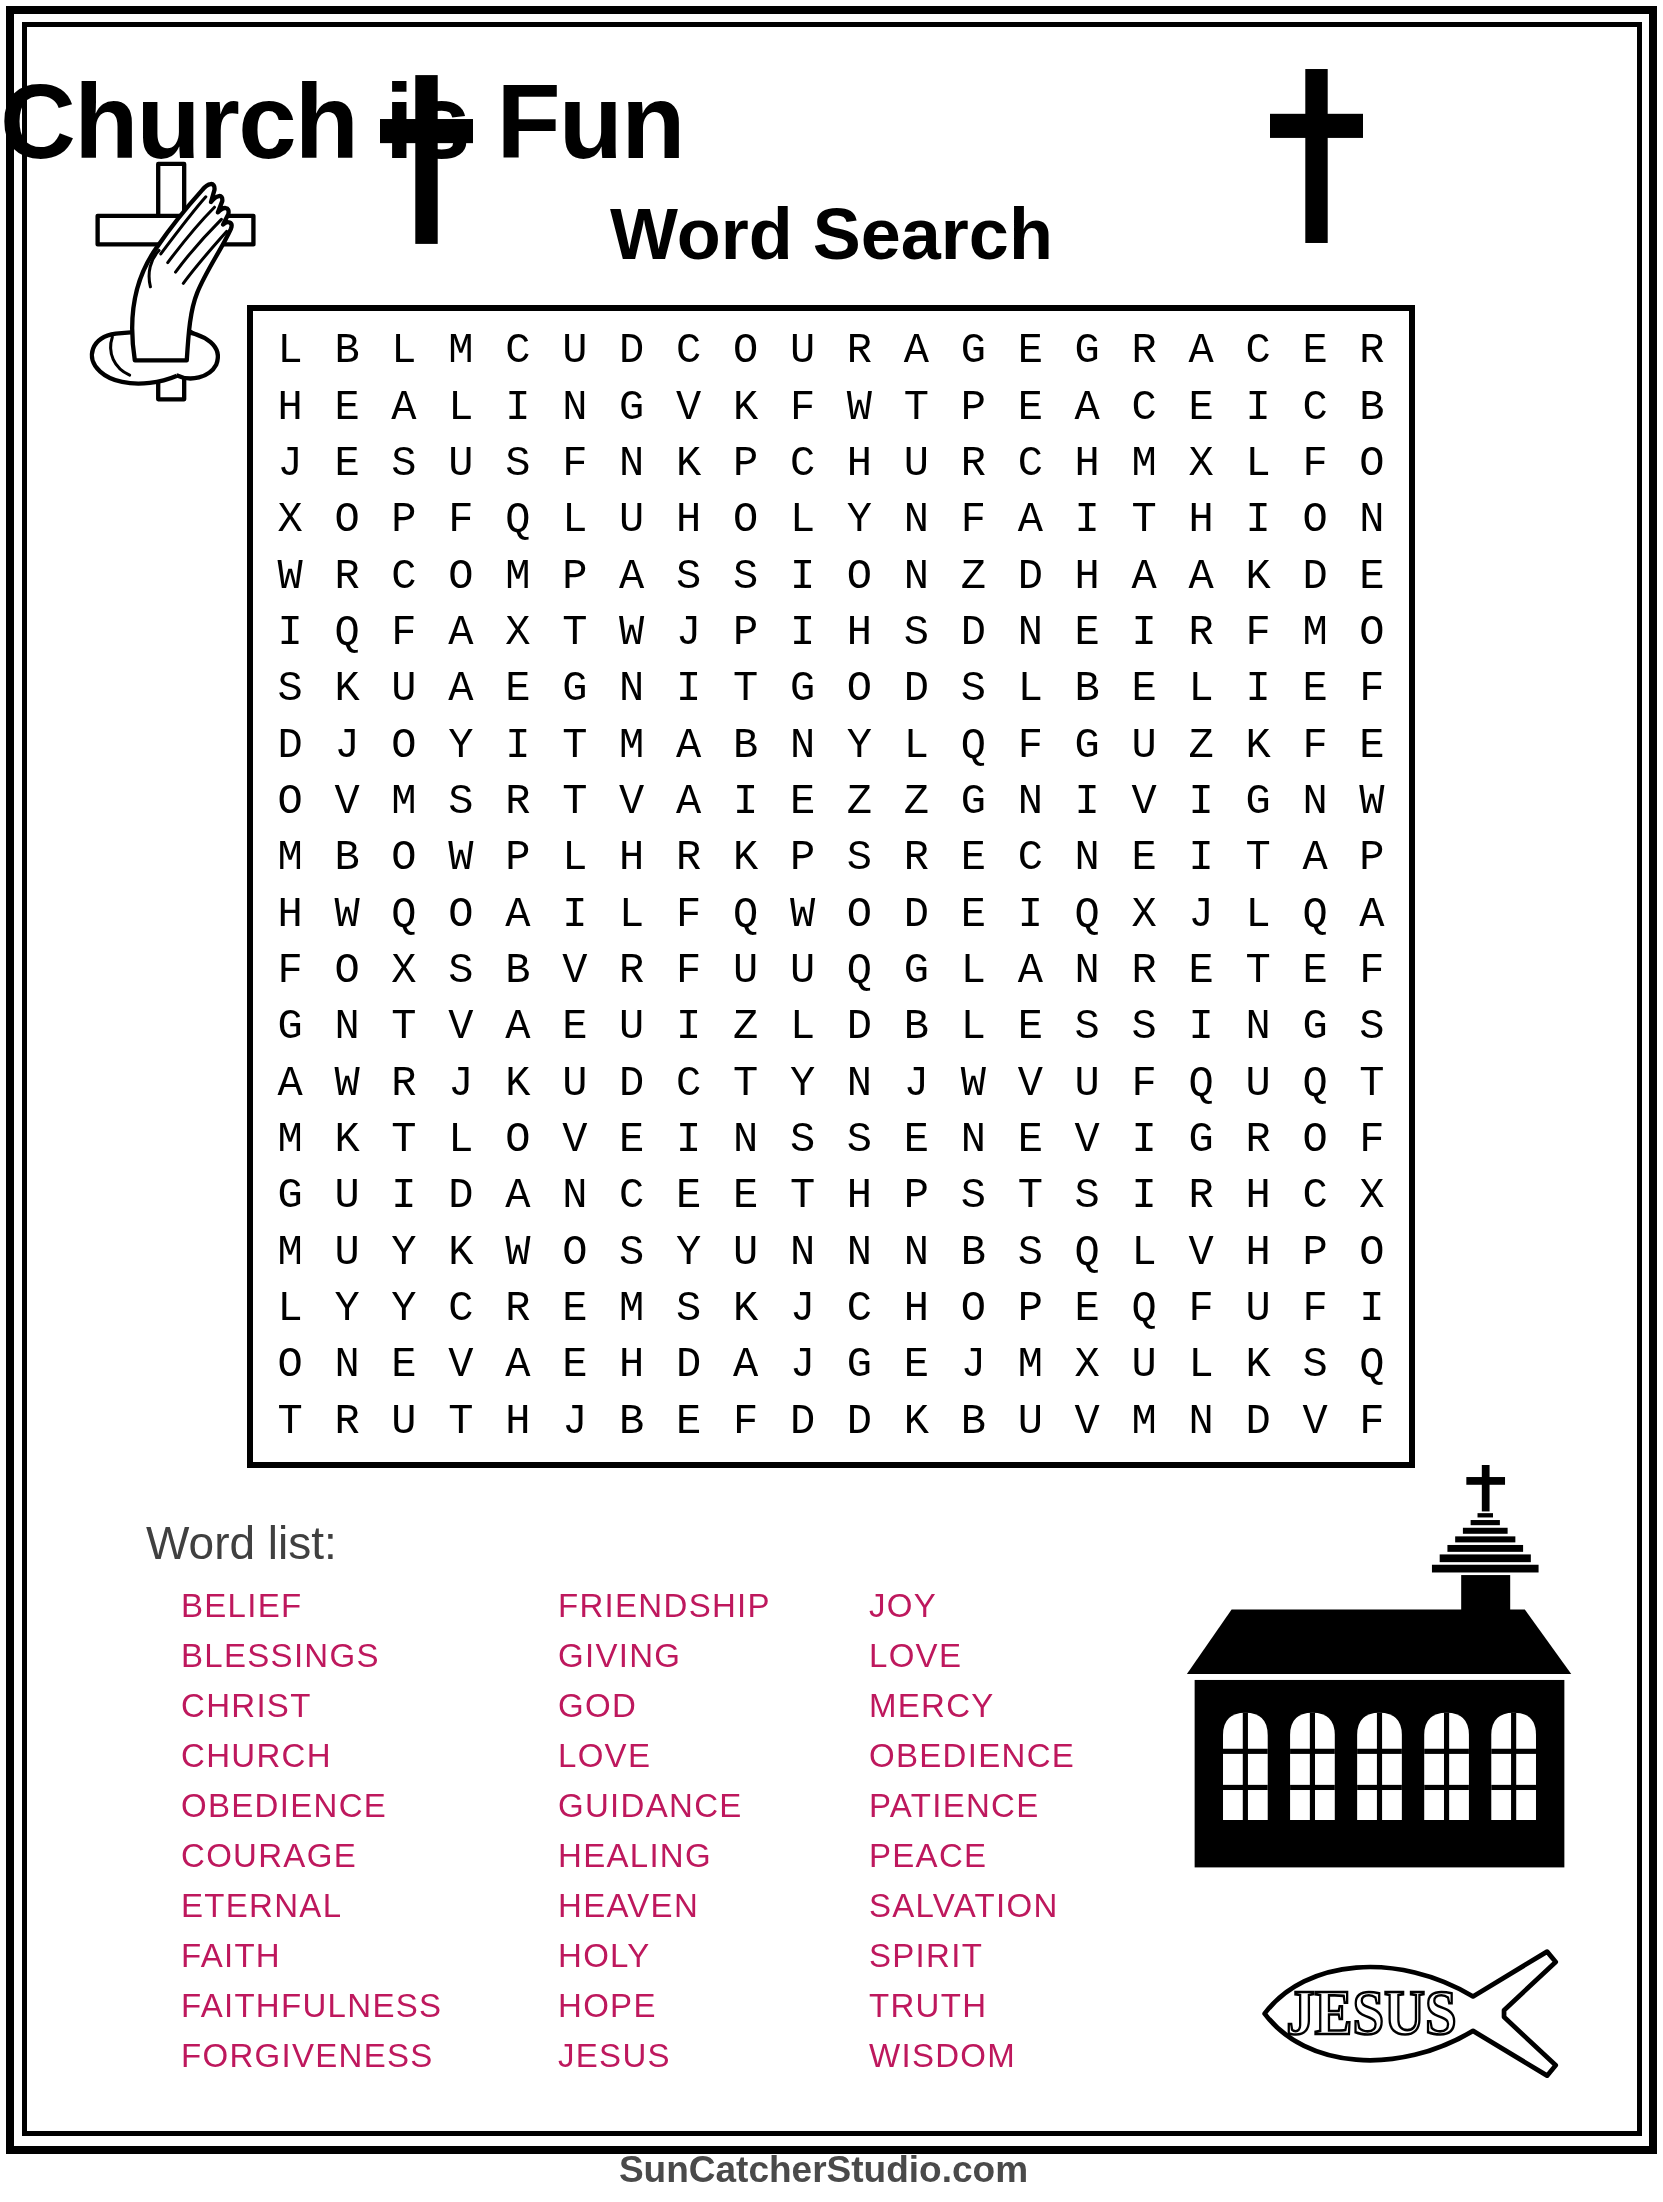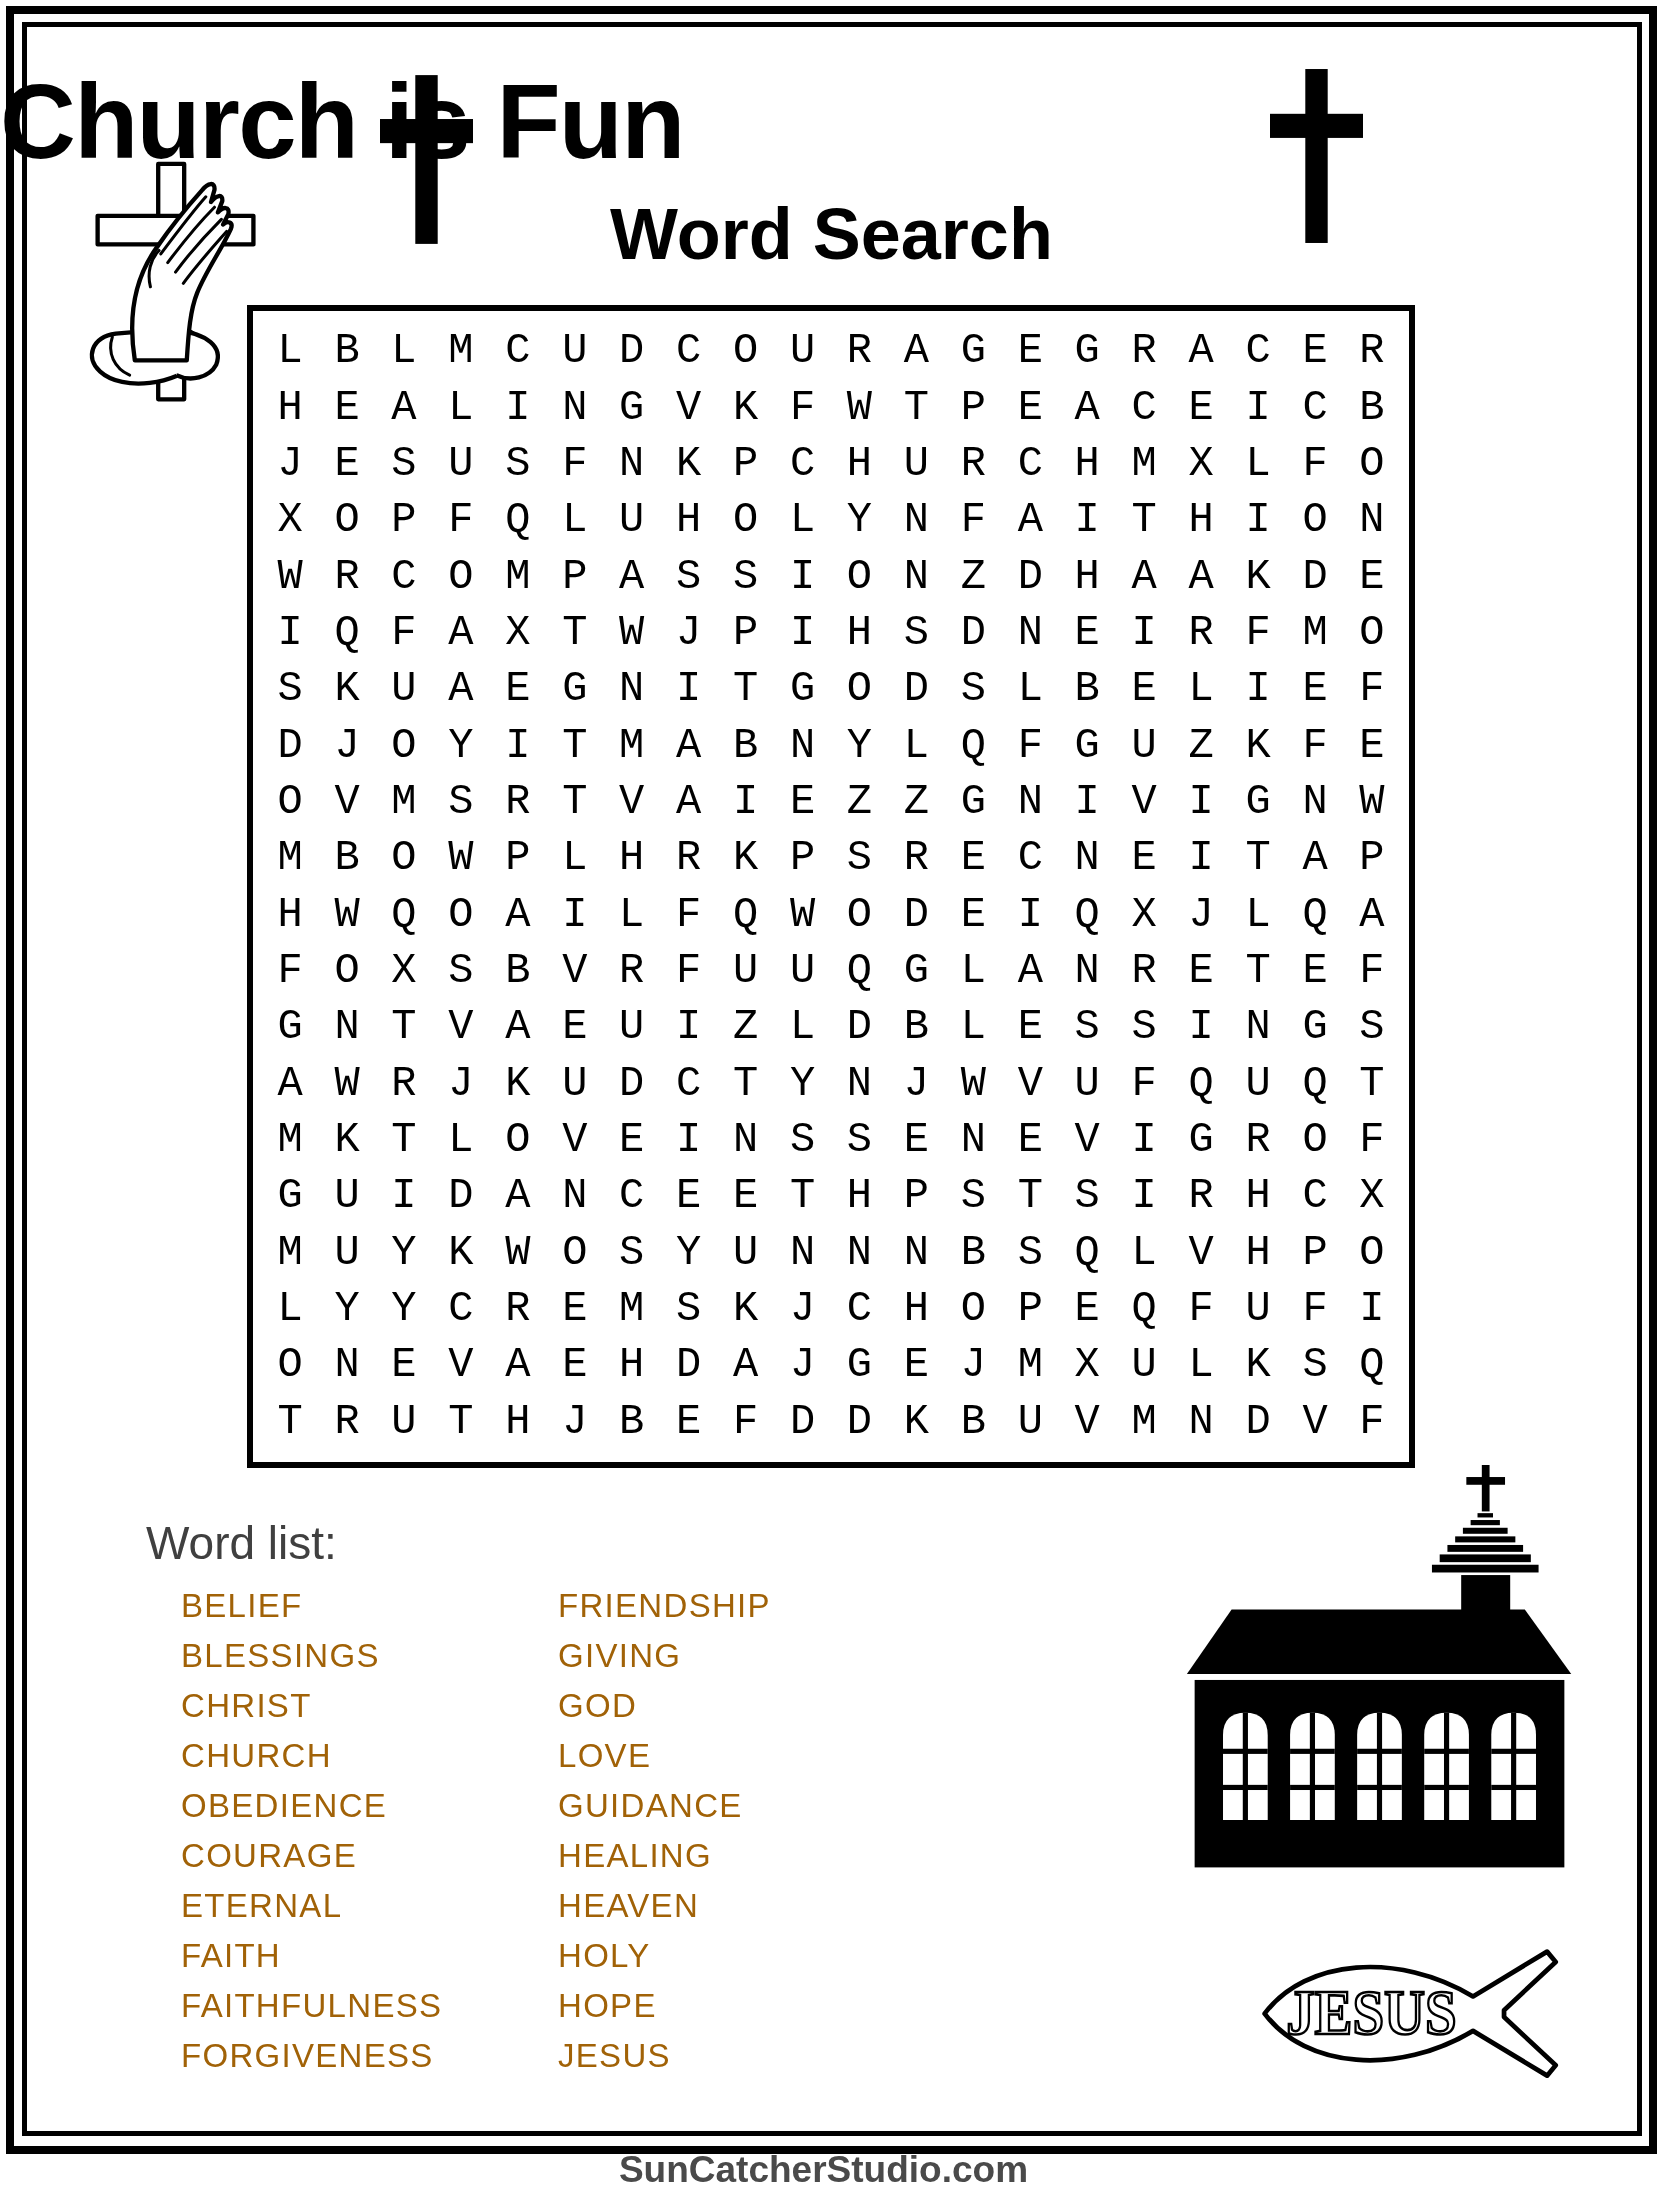--- a/index.html
+++ b/index.html
@@ -38,21 +38,21 @@
 
   
   .wordlist-heading{position:absolute;left:146px;top:1516px;font-size:46px;font-weight:400;color:#404040;}
   .wordlist-cols{position:absolute;left:0;top:1581px;width:100%;height:516px;}
   .wcol{position:absolute;top:0;}
   .wcol0{left:181px;}
   .wcol1{left:558px;}
   .wcol2{left:869px;}
   .witem{
     height:50px;line-height:50px;font-size:33px;letter-spacing:1.3px;
-    color:#a16207;font-weight:400;white-space:nowrap;
+    color:#be185d;font-weight:400;white-space:nowrap;
   }
 
   
   .church{position:absolute;left:1186px;top:1465px;width:387px;height:411px;}
   .fish{position:absolute;left:1256px;top:1943px;width:329px;height:143px;}
 
   
   .footer{
     position:absolute;left:0;right:16px;top:2149px;text-align:center;
     font-size:37px;color:#4a4a4a;font-weight:700;
@@ -520,20 +520,32 @@
         <div class="witem">GIVING</div>
         <div class="witem">GOD</div>
         <div class="witem">LOVE</div>
         <div class="witem">GUIDANCE</div>
         <div class="witem">HEALING</div>
         <div class="witem">HEAVEN</div>
         <div class="witem">HOLY</div>
         <div class="witem">HOPE</div>
         <div class="witem">JESUS</div>
       </div>
+      <div class="wcol wcol2">
+        <div class="witem">JOY</div>
+        <div class="witem">LOVE</div>
+        <div class="witem">MERCY</div>
+        <div class="witem">OBEDIENCE</div>
+        <div class="witem">PATIENCE</div>
+        <div class="witem">PEACE</div>
+        <div class="witem">SALVATION</div>
+        <div class="witem">SPIRIT</div>
+        <div class="witem">TRUTH</div>
+        <div class="witem">WISDOM</div>
+      </div>
     </div>
 
   <svg class="church" viewBox="0 0 450 478" xmlns="http://www.w3.org/2000/svg">
     <defs>
       <g id="win">
         <path d="M0,125 L0,26 Q0,0 26,0 Q52,0 52,26 L52,125 Z" fill="#fff"></path>
         <rect x="23" y="0" width="6" height="125" fill="#000"></rect>
         <rect x="0" y="42" width="52" height="6" fill="#000"></rect>
         <rect x="0" y="84" width="52" height="6" fill="#000"></rect>
       </g>

